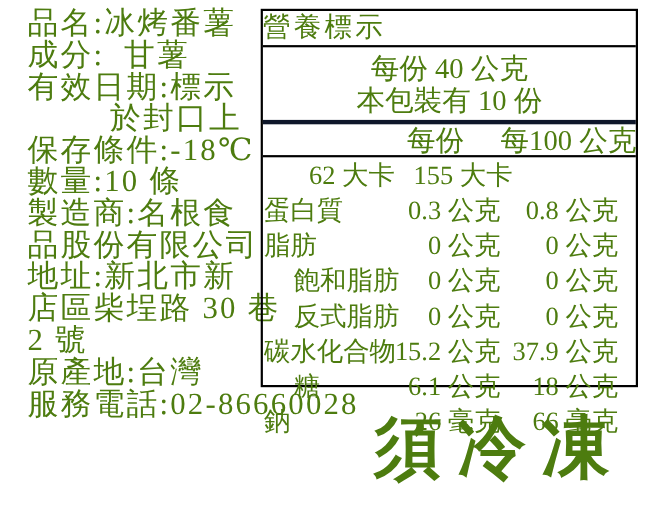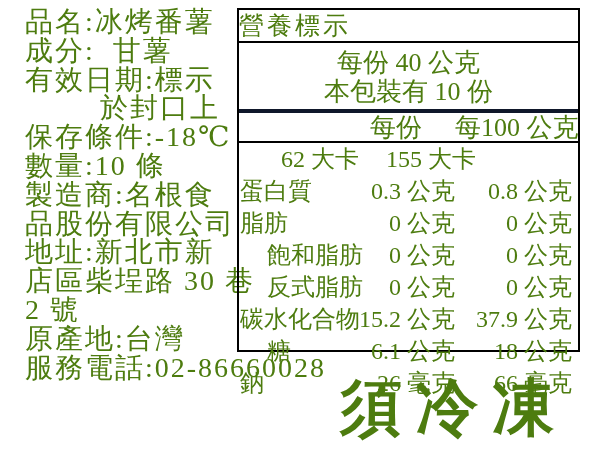--- a/index.html
+++ b/index.html
@@ -86,21 +86,21 @@
     flex: none;
     text-align: right;
     white-space: pre;
     box-sizing: border-box;
   }
   .n-v2 {
     width: 123px;
     flex: none;
     text-align: right;
     white-space: pre;
-    padding-right: 6px;
+    padding-right: 16px;
     box-sizing: border-box;
   }
   .n-head .n-spacer { flex: 1; }
   .n-head .n-v1 { padding-right: 33px; }
 
   
   .frozen {
     position: absolute;
     left: 340px;
     top: 372px;

